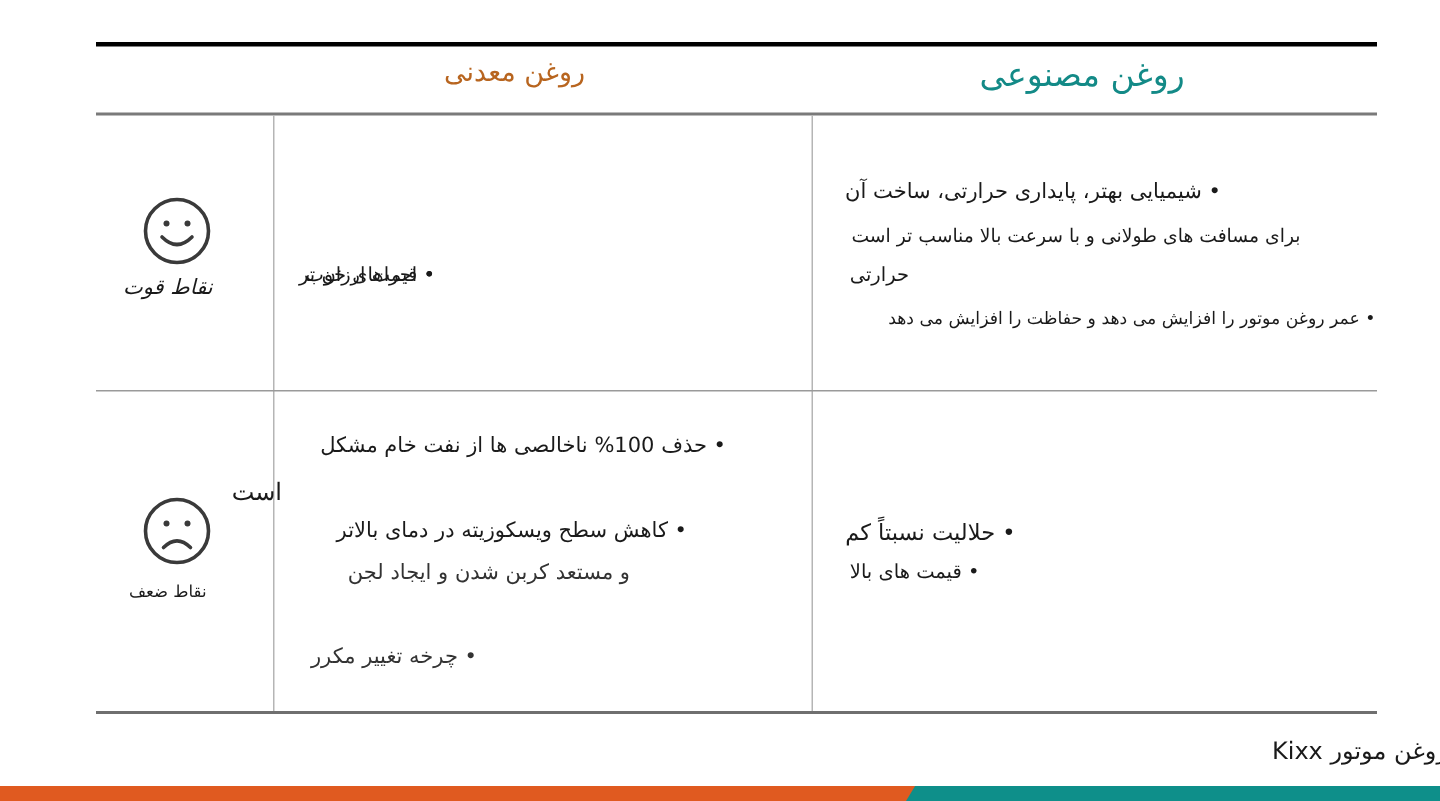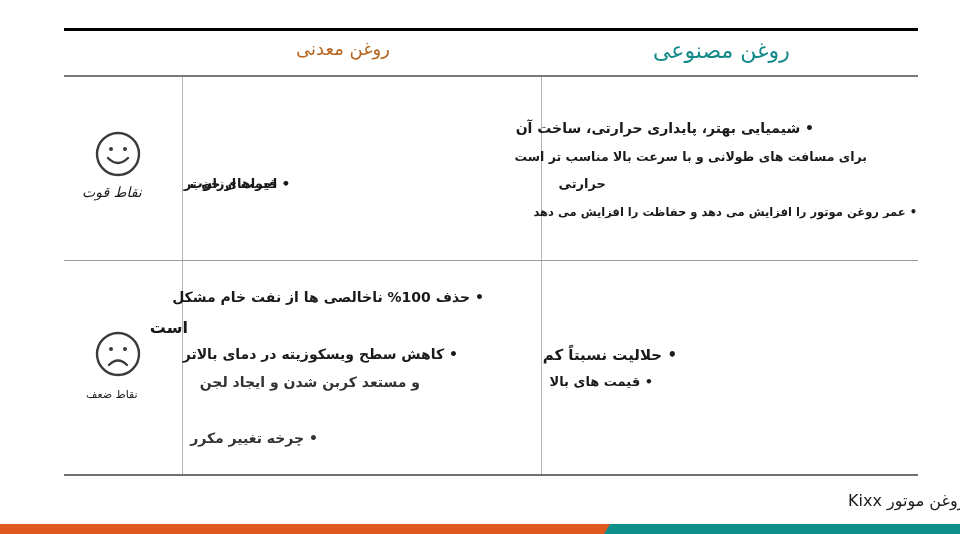--- a/index.html
+++ b/index.html
@@ -13,21 +13,21 @@
   .vline.v1 { left:182px; }
   .vline.v2 { left:541px; }
   .col-head { position:absolute; direction:rtl; white-space:nowrap; }
   .col-head.mineral { left:296px; top:38px; font-size:18px; color:#b8651f; }
   .col-head.synthetic { left:653px; top:38px; font-size:22px; color:#138a87; }
   .face { position:absolute; }
   .face svg { display:block; }
   .rowlabel { position:absolute; direction:rtl; white-space:nowrap; }
   .rowlabel.pros { left:82px; top:184px; font-size:14px;font-style:italic; }
   .rowlabel.cons { left:86px; top:388px; font-size:11px; }
-  .txt { position:absolute; direction:rtl; white-space:nowrap; text-align:center;font-weight:bold; }
+  .txt { position:absolute; direction:rtl; white-space:nowrap; text-align:center; }
   .bul::before { content:"\2022\00a0"; }
   .footer { position:absolute; left:848px; top:491px; font-size:16px; direction:rtl; white-space:nowrap; }
   .bar-orange { position:absolute; left:0; top:524px; width:612px; height:10px; background:#e05a20;
                 clip-path:polygon(0 0,100% 0,98.8% 100%,0 100%); }
   .bar-teal { position:absolute; left:604px; top:524px; width:356px; height:10px; background:#0e8f8a;
               clip-path:polygon(1.7% 0,100% 0,100% 100%,0 100%); }
 </style>
 </head>
 <body>
 

